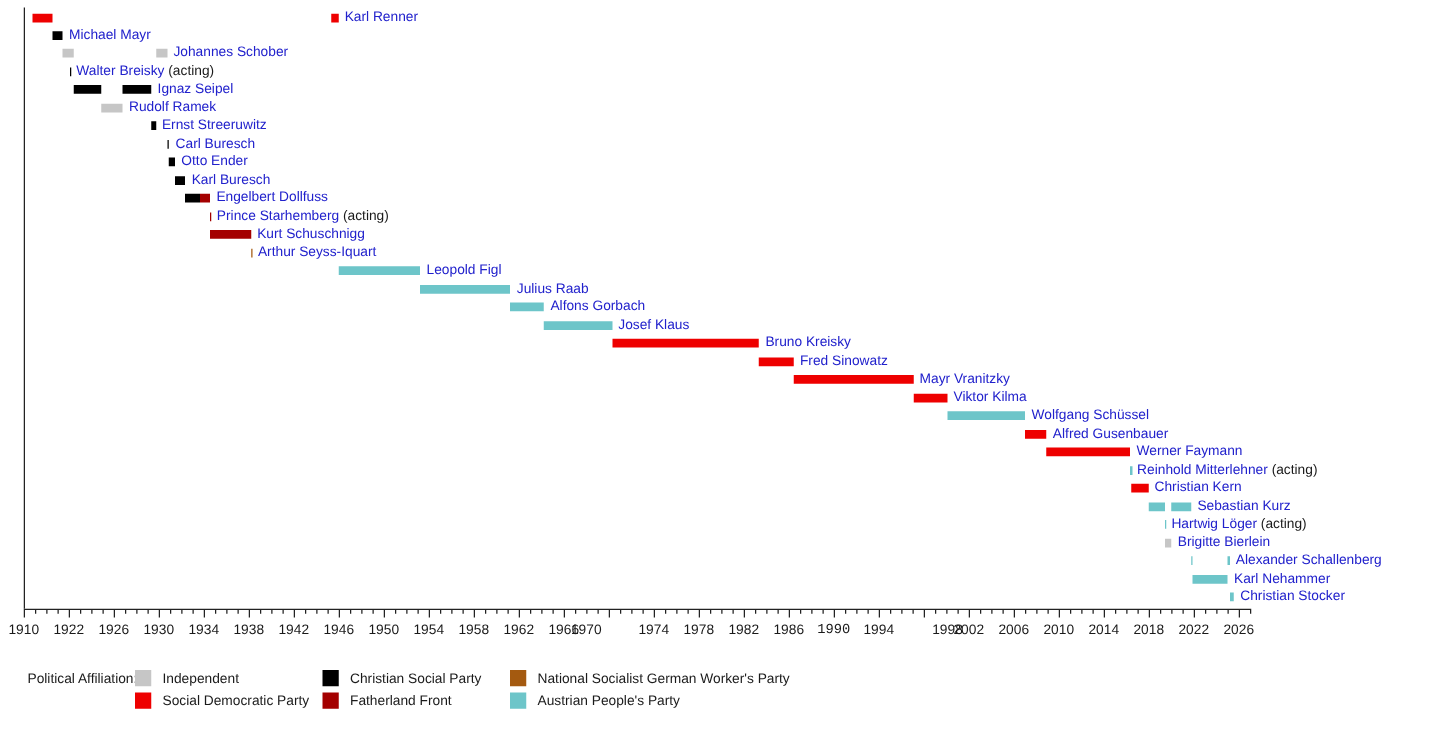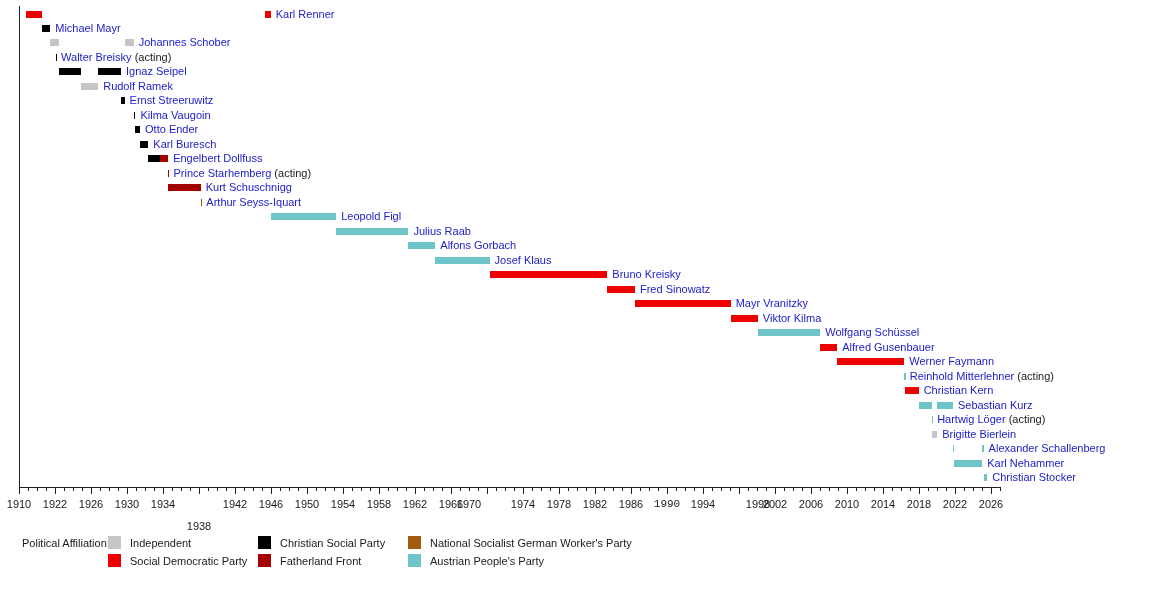--- a/index.html
+++ b/index.html
@@ -40,21 +40,21 @@
     <div class="bar" style="left: 55.54px; width: 1.5px; top: 53.952px; background: rgb(0, 0, 0);"></div>
     <div class="row-label" style="left: 61.08px; top: 50.952px;"><span class="nm">Walter Breisky</span><span class="sfx"> (acting)</span></div>
     <div class="bar" style="left: 58.69px; width: 22.32px; top: 68.436px; background: rgb(0, 0, 0);"></div>
     <div class="bar" style="left: 98.2px; width: 22.86px; top: 68.436px; background: rgb(0, 0, 0);"></div>
     <div class="row-label" style="left: 126.06px; top: 65.436px;"><span class="nm">Ignaz Seipel</span></div>
     <div class="bar" style="left: 81.01px; width: 17.19px; top: 82.92px; background: rgb(198, 198, 198);"></div>
     <div class="row-label" style="left: 103.2px; top: 79.92px;"><span class="nm">Rudolf Ramek</span></div>
     <div class="bar" style="left: 121.06px; width: 3.51px; top: 97.404px; background: rgb(0, 0, 0);"></div>
     <div class="row-label" style="left: 129.57px; top: 94.404px;"><span class="nm">Ernst Streeruwitz</span></div>
     <div class="bar" style="left: 133.75px; width: 1.71px; top: 111.888px; background: rgb(0, 0, 0);"></div>
-    <div class="row-label" style="left: 140.46px; top: 108.888px;"><span class="nm">Kilma Vaugoin</span></div>
+    <div class="row-label" style="left: 140.46px; top: 108.888px;"><span class="nm">Carl Buresch</span></div>
     <div class="bar" style="left: 135.46px; width: 4.59px; top: 126.372px; background: rgb(0, 0, 0);"></div>
     <div class="row-label" style="left: 145.05px; top: 123.372px;"><span class="nm">Otto Ender</span></div>
     <div class="bar" style="left: 140.05px; width: 8.28px; top: 140.856px; background: rgb(0, 0, 0);"></div>
     <div class="row-label" style="left: 153.33px; top: 137.856px;"><span class="nm">Karl Buresch</span></div>
     <div class="bar" style="left: 148.33px; width: 11.97px; top: 155.34px; background: rgb(0, 0, 0);"></div>
     <div class="bar" style="left: 160.3px; width: 7.83px; top: 155.34px; background: rgb(164, 0, 0);"></div>
     <div class="row-label" style="left: 173.13px; top: 152.34px;"><span class="nm">Engelbert Dollfuss</span></div>
     <div class="bar" style="left: 167.95px; width: 1.5px; top: 169.824px; background: rgb(164, 0, 0);"></div>
     <div class="row-label" style="left: 173.49px; top: 166.824px;"><span class="nm">Prince Starhemberg</span><span class="sfx"> (acting)</span></div>
     <div class="bar" style="left: 168.13px; width: 32.58px; top: 184.308px; background: rgb(164, 0, 0);"></div>
@@ -211,21 +211,21 @@
     <div class="tick" style="left: 964px; top: 488px; height: 3px;"></div>
     <div class="tick" style="left: 973px; top: 488px; height: 3px;"></div>
     <div class="tick" style="left: 982px; top: 488px; height: 3px;"></div>
     <div class="tick" style="left: 991px; top: 488px; height: 6px;"></div>
     <div class="tick" style="left: 1000px; top: 488px; height: 3px;"></div>
     <div class="year-label" style="left: 19px; top: 498px;">1910</div>
     <div class="year-label" style="left: 55px; top: 498px;">1922</div>
     <div class="year-label" style="left: 91px; top: 498px;">1926</div>
     <div class="year-label" style="left: 127px; top: 498px;">1930</div>
     <div class="year-label" style="left: 163px; top: 498px;">1934</div>
-    <div class="year-label" style="left: 199px; top: 520px;">1938</div>
+    <div class="year-label" style="left: 199px; top: 498px;">1938</div>
     <div class="year-label" style="left: 235px; top: 498px;">1942</div>
     <div class="year-label" style="left: 271px; top: 498px;">1946</div>
     <div class="year-label" style="left: 307px; top: 498px;">1950</div>
     <div class="year-label" style="left: 343px; top: 498px;">1954</div>
     <div class="year-label" style="left: 379px; top: 498px;">1958</div>
     <div class="year-label" style="left: 415px; top: 498px;">1962</div>
     <div class="year-label" style="left: 451px; top: 498px;">1966</div>
     <div class="year-label" style="left: 469px; top: 498px;">1970</div>
     <div class="year-label" style="left: 523px; top: 498px;">1974</div>
     <div class="year-label" style="left: 559px; top: 498px;">1978</div>

